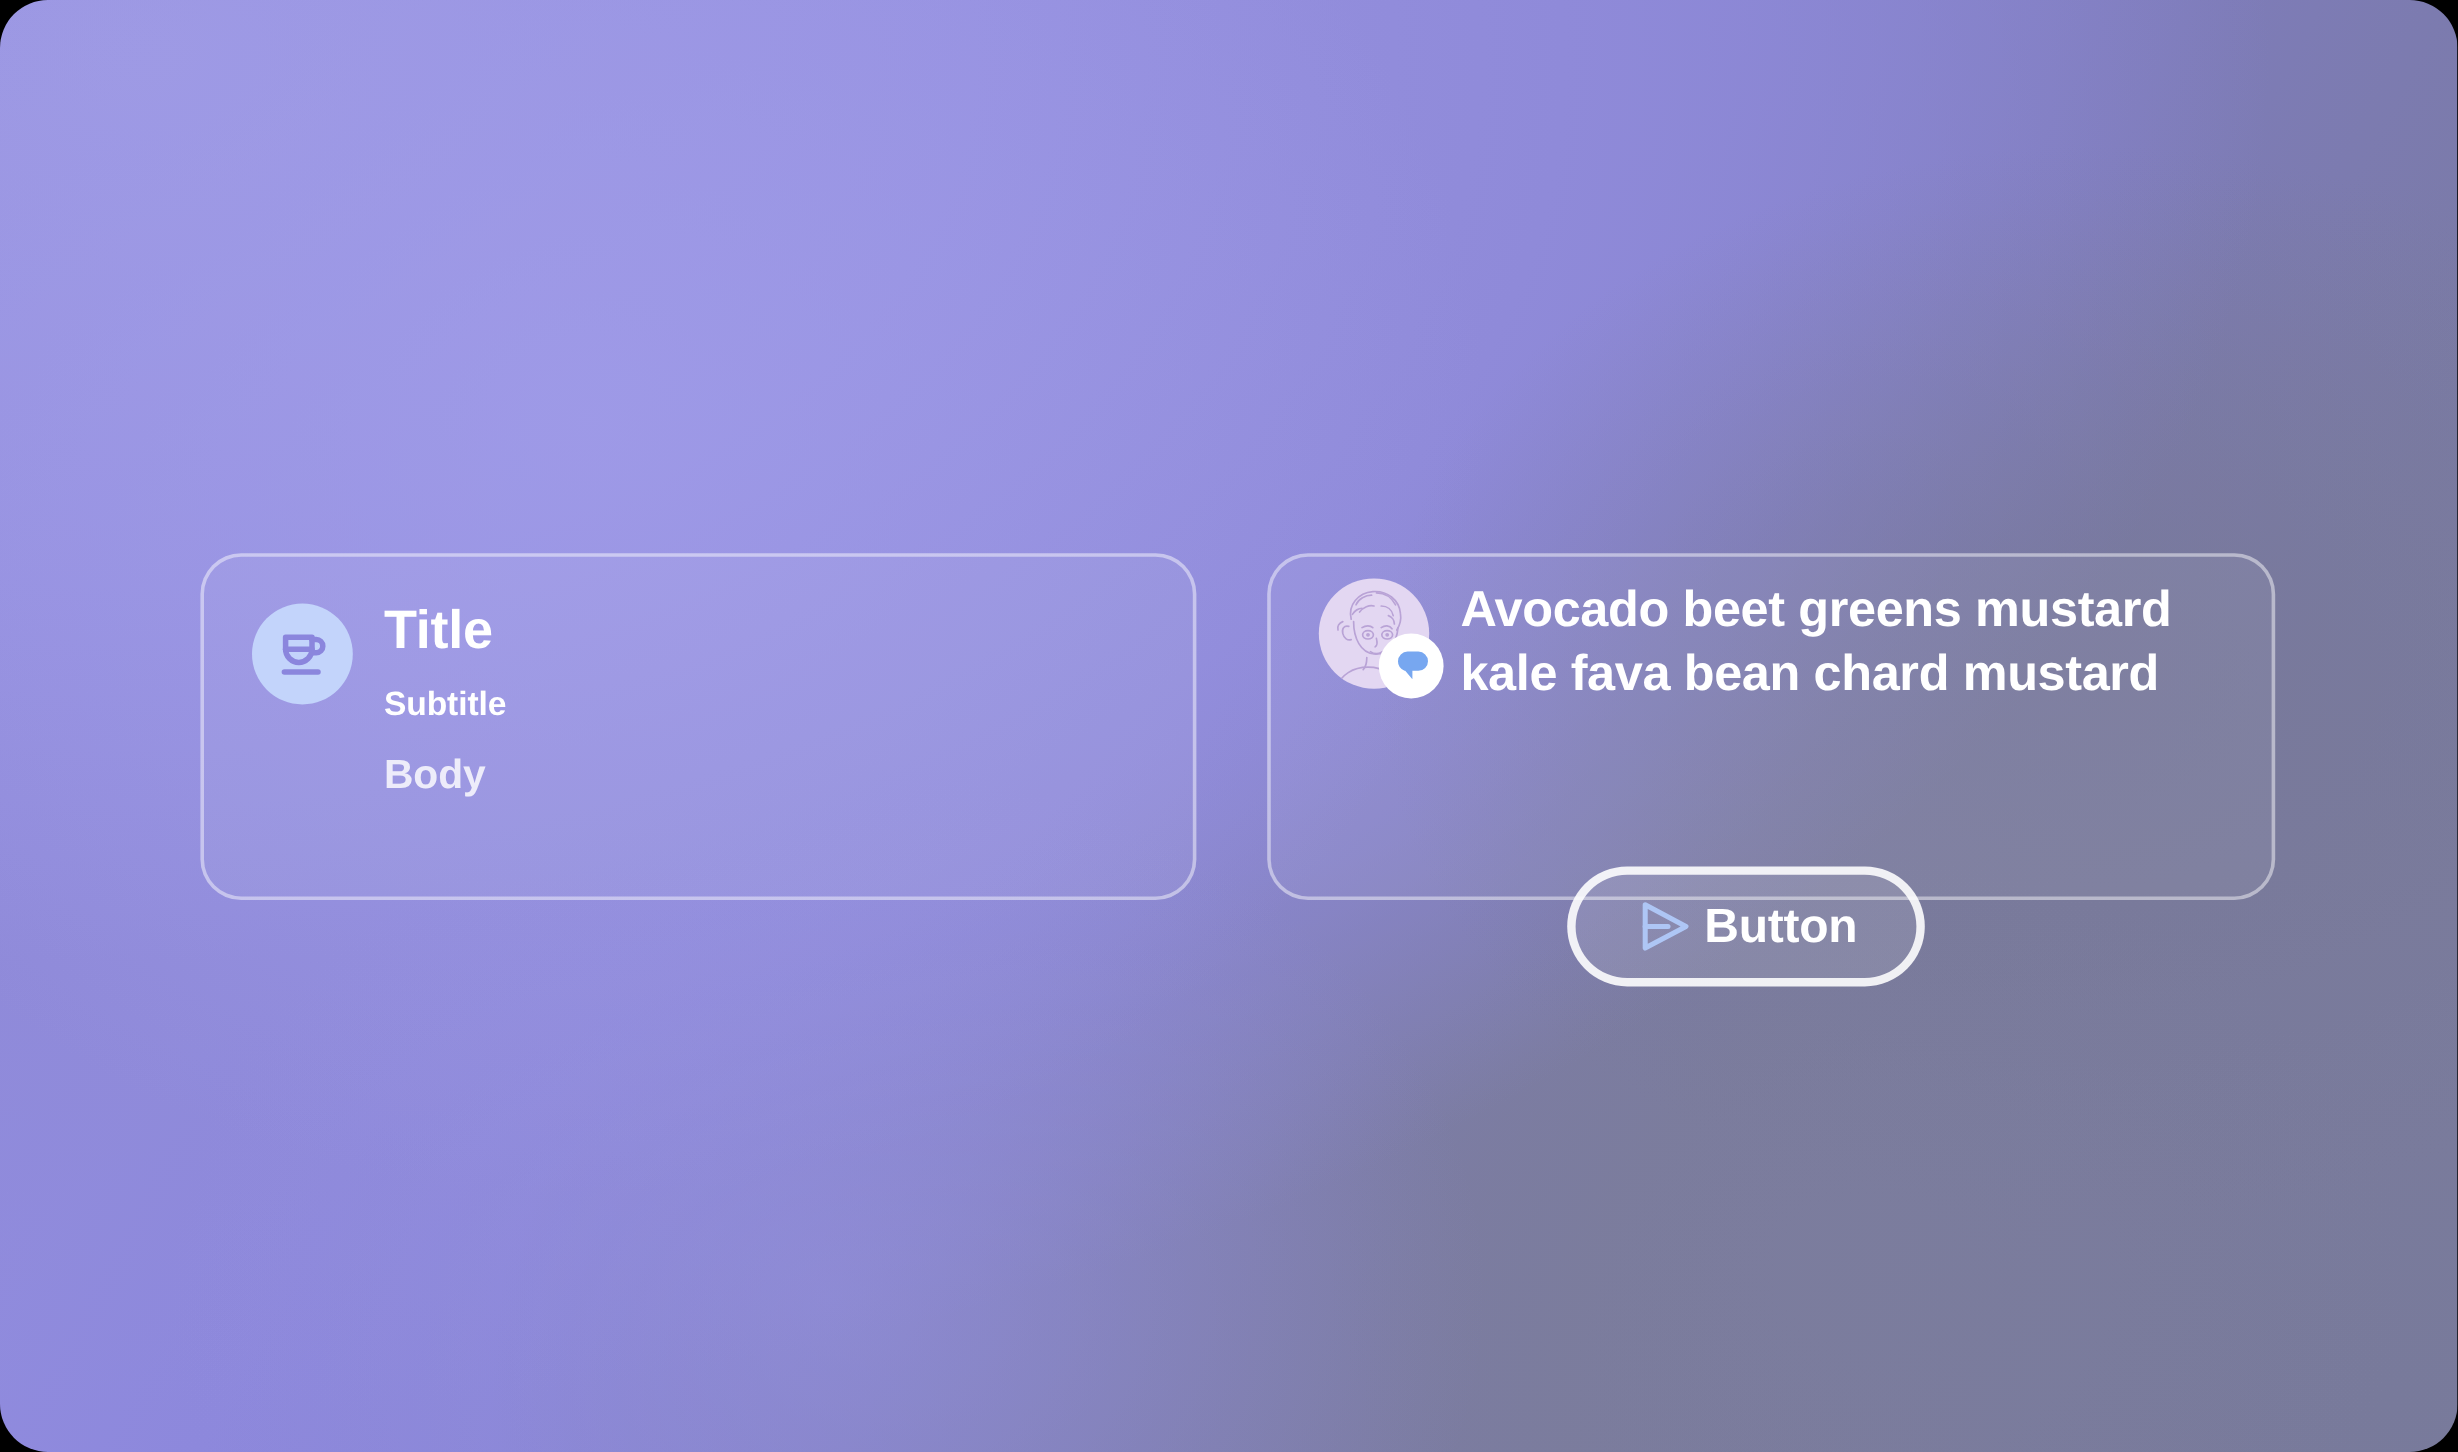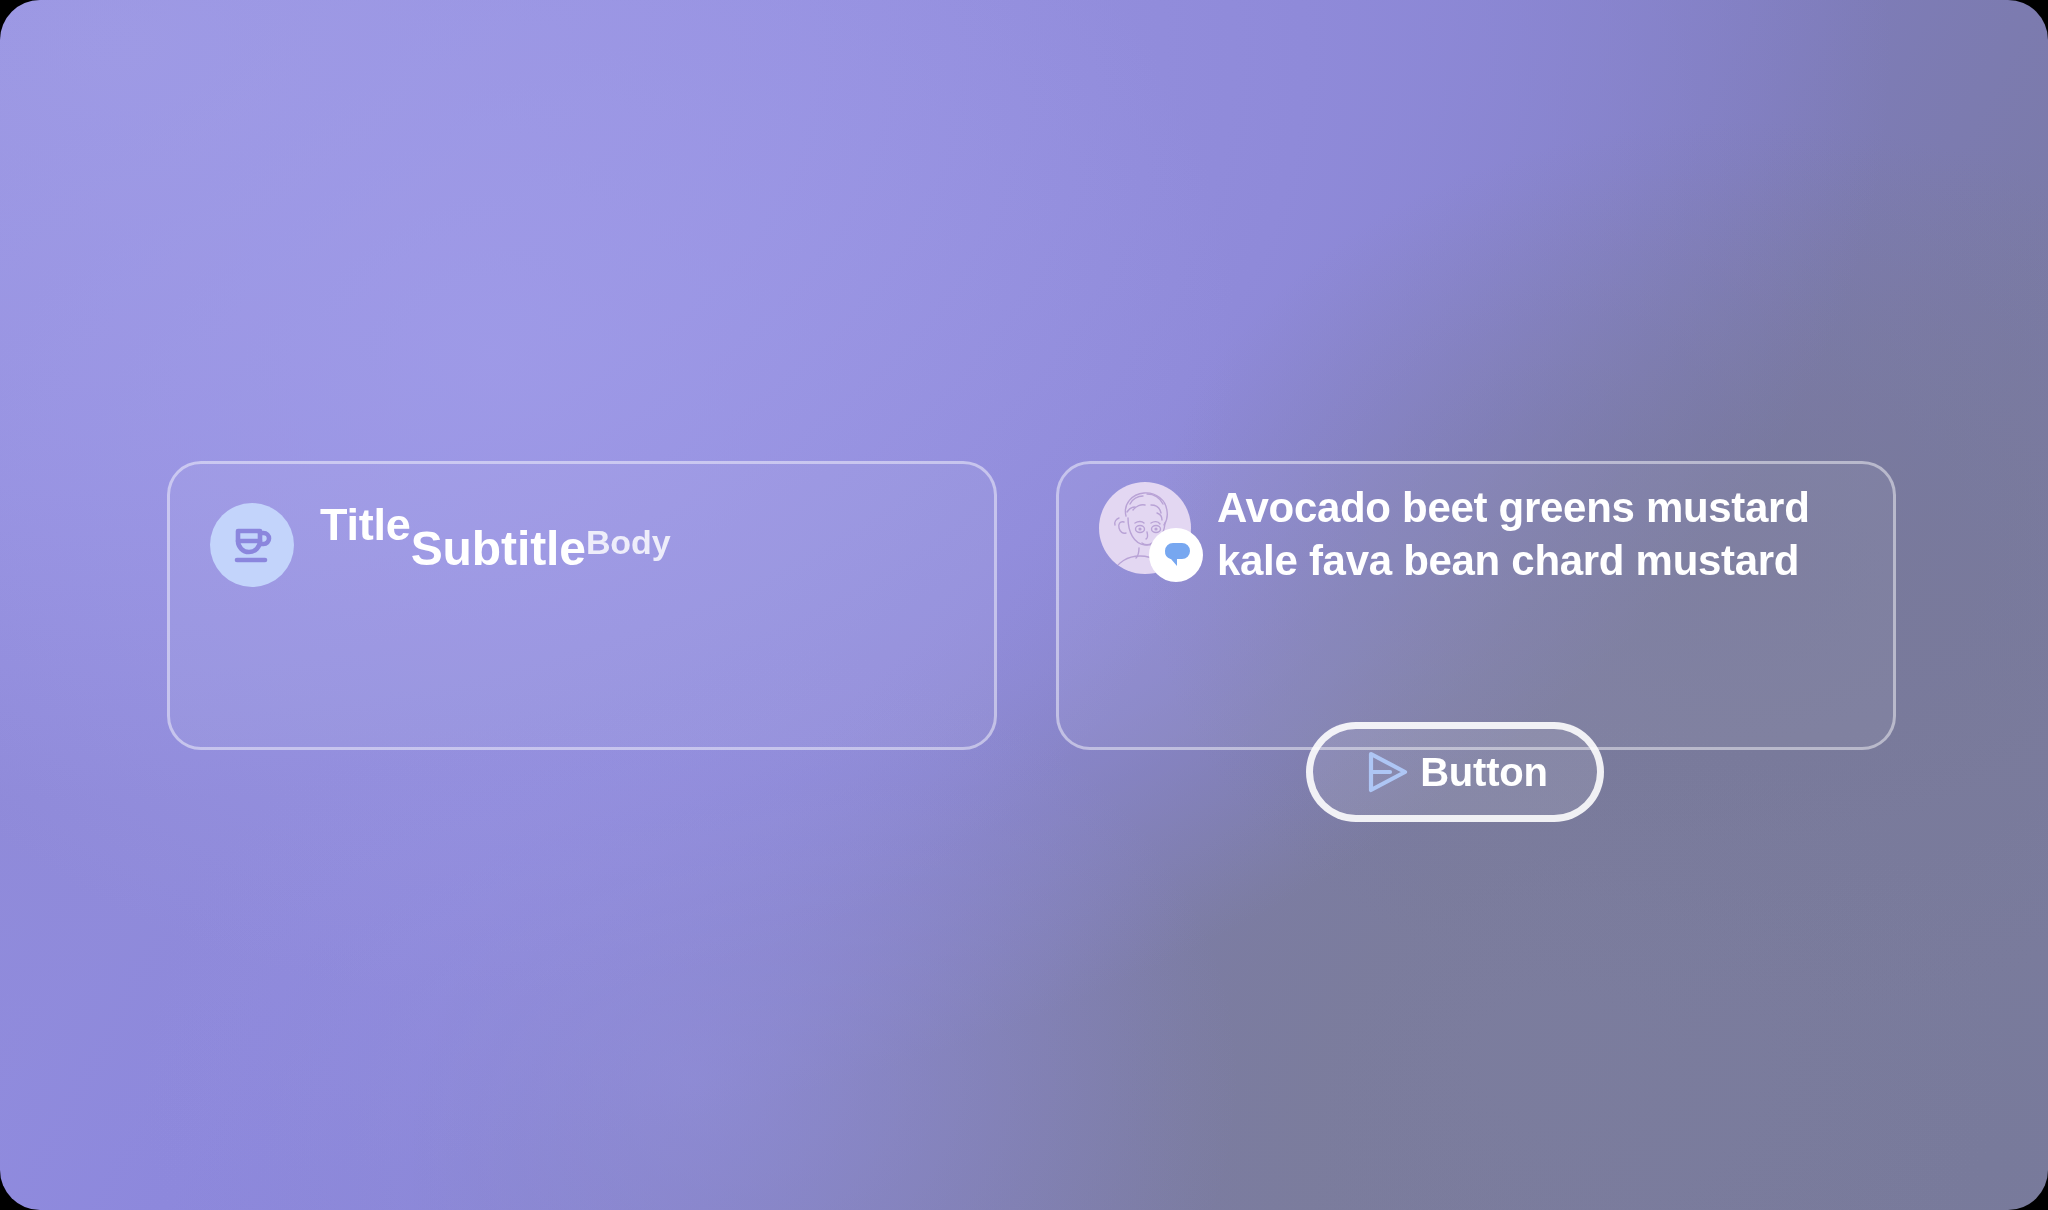--- a/index.html
+++ b/index.html
@@ -88,31 +88,31 @@
     border-radius: 50%;
     background: #c3d4fb;
     display: flex;
     align-items: center;
     justify-content: center;
     margin-top: 3px;
   }
   .avatar-circle svg { display: block; }
 
   
-  .text-col { display: flex; }
+  .text-col { display: flex; flex-direction: column; }
 
   .title-text {
     font-size: 45px;
     font-weight: 700;
     color: #ffffff;
     line-height: 1.12;
     letter-spacing: -0.2px;
   }
   .subtitle-text {
-    font-size: 48px;
+    font-size: 28px;
     font-weight: 700;
     color: #ffffff;
     line-height: 1.2;
     margin-top: 20px;
     letter-spacing: -0.1px;
   }
   .body-text {
     font-size: 34px;
     font-weight: 700;
     color: rgba(255,255,255,0.82);

